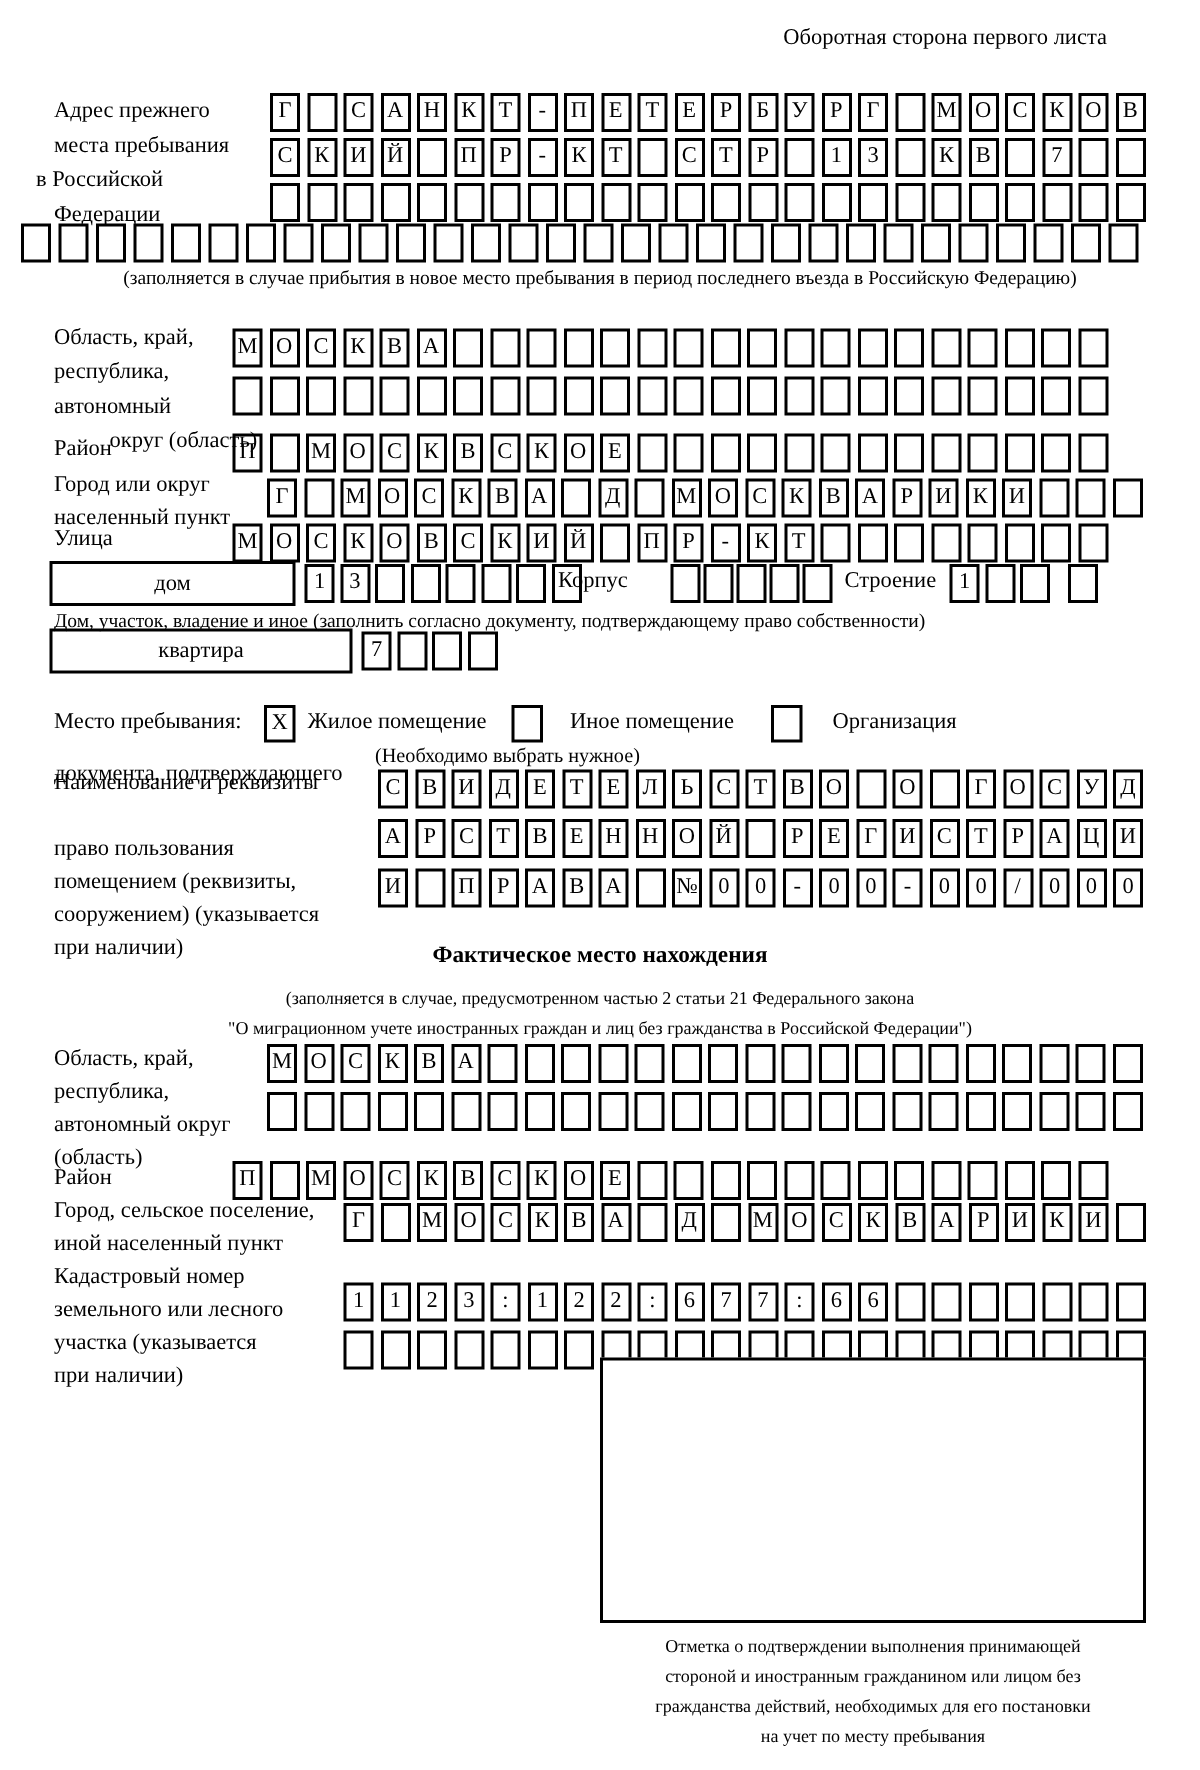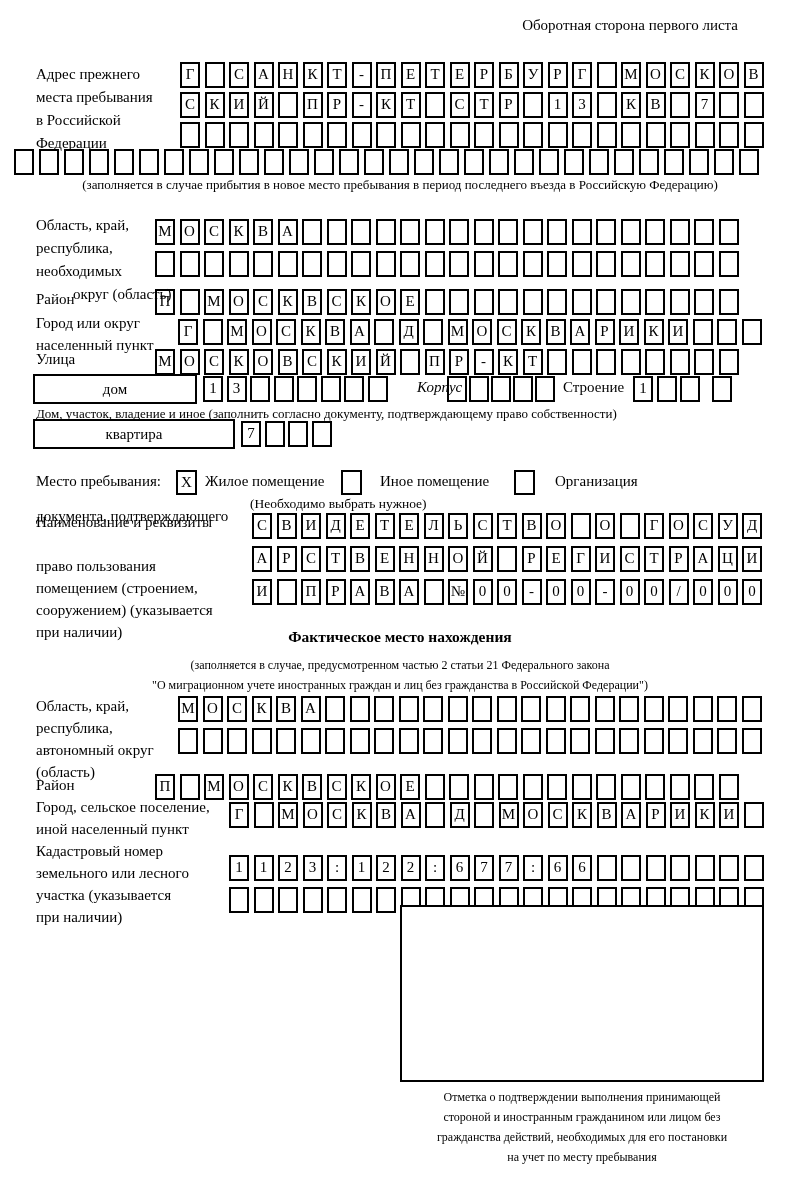--- a/index.html
+++ b/index.html
@@ -22,21 +22,21 @@
 </style>
 </head>
 <body>
 
 <div class="page">
 
   <div class="lbl" style="top:17px;right:58px;">Оборотная сторона первого листа</div>
 
   <div class="lbl" style="left:36px;top:66px;">Адрес прежнего</div>
   <div class="lbl" style="left:36px;top:89px;">места пребывания</div>
-  <div class="lbl" style="left:36px;top:112px;">в Российской</div>
+  <div class="lbl" style="left:24px;top:112px;">в Российской</div>
   <div class="lbl" style="left:36px;top:135px;">Федерации</div>
   <div class="boxrow" style="left:180px;top:62px;">
       <span class="cb">Г</span>
       <span class="cb"></span>
       <span class="cb">С</span>
       <span class="cb">А</span>
       <span class="cb">Н</span>
       <span class="cb">К</span>
       <span class="cb">Т</span>
       <span class="cb">-</span>
@@ -139,21 +139,21 @@
       <span class="cb"></span>
       <span class="cb"></span>
       <span class="cb"></span>
       <span class="cb"></span>
     </div>
   <div class="cap center" style="position:absolute;top:177px;">(заполняется в случае прибытия в новое место пребывания в период последнего въезда в Российскую Федерацию)</div>
 
 
   <div class="lbl" style="left:36px;top:217px;">Область, край,</div>
   <div class="lbl" style="left:36px;top:240px;">республика,</div>
-  <div class="lbl" style="left:36px;top:263px;">необходимых</div>
+  <div class="lbl" style="left:36px;top:263px;">автономный</div>
   <div class="lbl" style="left:36px;top:286px;margin-left:37px;">округ (область)</div>
   <div class="boxrow" style="left:155px;top:219px;">
       <span class="cb">М</span>
       <span class="cb">О</span>
       <span class="cb">С</span>
       <span class="cb">К</span>
       <span class="cb">В</span>
       <span class="cb">А</span>
       <span class="cb"></span>
       <span class="cb"></span>
@@ -290,21 +290,21 @@
   <div class="boxrow" style="left:203px;top:376px;gap:3.5px;">
       <span class="cb">1</span>
       <span class="cb">3</span>
       <span class="cb"></span>
       <span class="cb"></span>
       <span class="cb"></span>
       <span class="cb"></span>
       <span class="cb"></span>
       <span class="cb"></span>
     </div>
-  <div class="lbl" style="left:417px;top:379px;font-style:italic;">Корпус</div>
+  <div class="lbl" style="left:372px;top:379px;">Корпус</div>
   <div class="boxrow" style="left:447px;top:376px;gap:2px;">
       <span class="cb"></span>
       <span class="cb"></span>
       <span class="cb"></span>
       <span class="cb"></span>
       <span class="cb"></span>
     </div>
   <div class="lbl" style="left:563px;top:379px;">Строение</div>
   <div class="boxrow gap-last" style="left:633px;top:376px;gap:3.5px;">
       <span class="cb">1</span>
@@ -327,21 +327,21 @@
   <div class="lbl" style="left:205px;top:473px;">Жилое помещение</div>
   <div class="chk" style="left:341px;top:470px;"></div>
   <div class="lbl" style="left:380px;top:473px;">Иное помещение</div>
   <div class="chk" style="left:514px;top:470px;"></div>
   <div class="lbl" style="left:555px;top:473px;">Организация</div>
   <div class="cap" style="left:250px;top:496px;font-size:13.5px;">(Необходимо выбрать нужное)</div>
 
   <div class="lbl" style="left:36px;top:514px;">Наименование и реквизиты</div>
   <div class="lbl" style="left:36px;top:508px;">документа, подтверждающего</div>
   <div class="lbl" style="left:36px;top:558px;">право пользования</div>
-  <div class="lbl" style="left:36px;top:580px;">помещением (строением,</div>
+  <div class="lbl" style="left:36px;top:580px;">помещением (реквизиты,</div>
   <div class="lbl" style="left:36px;top:602px;">сооружением) (указывается</div>
   <div class="lbl" style="left:36px;top:624px;">при наличии)</div>
   <div class="boxrow" style="left:252px;top:513px;">
       <span class="cb">С</span>
       <span class="cb">В</span>
       <span class="cb">И</span>
       <span class="cb">Д</span>
       <span class="cb">Е</span>
       <span class="cb">Т</span>
       <span class="cb">Е</span>

